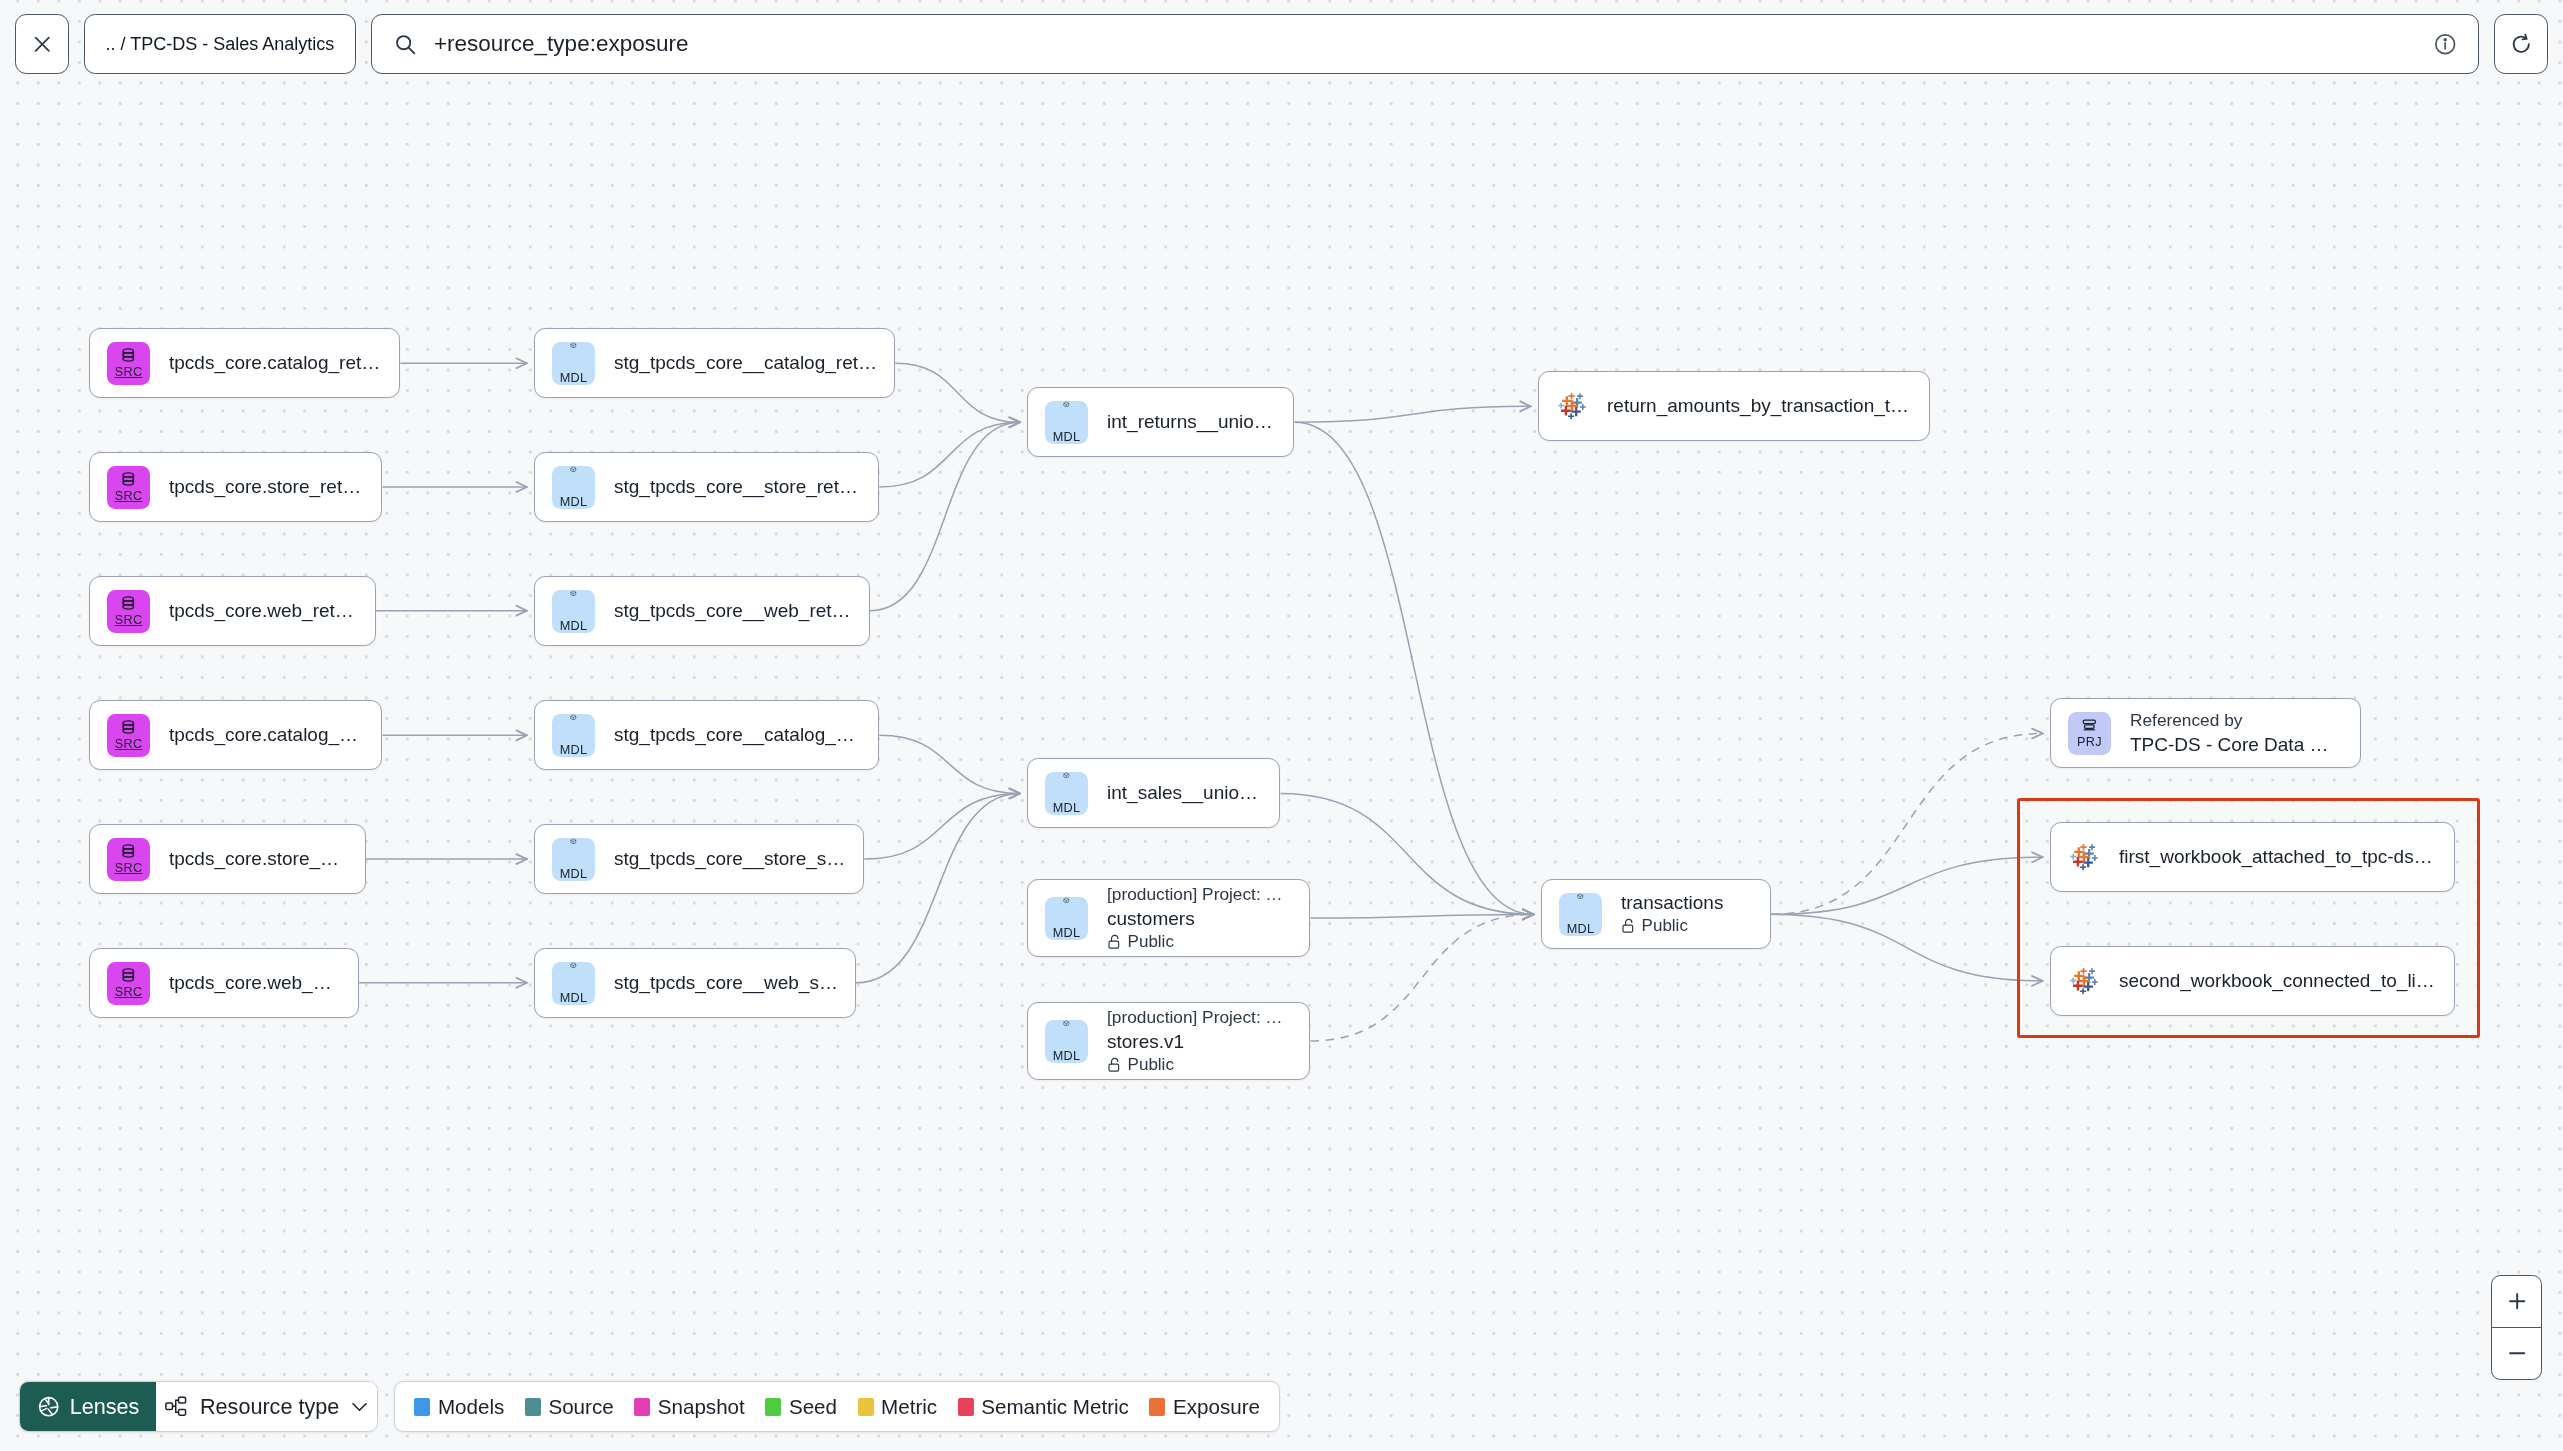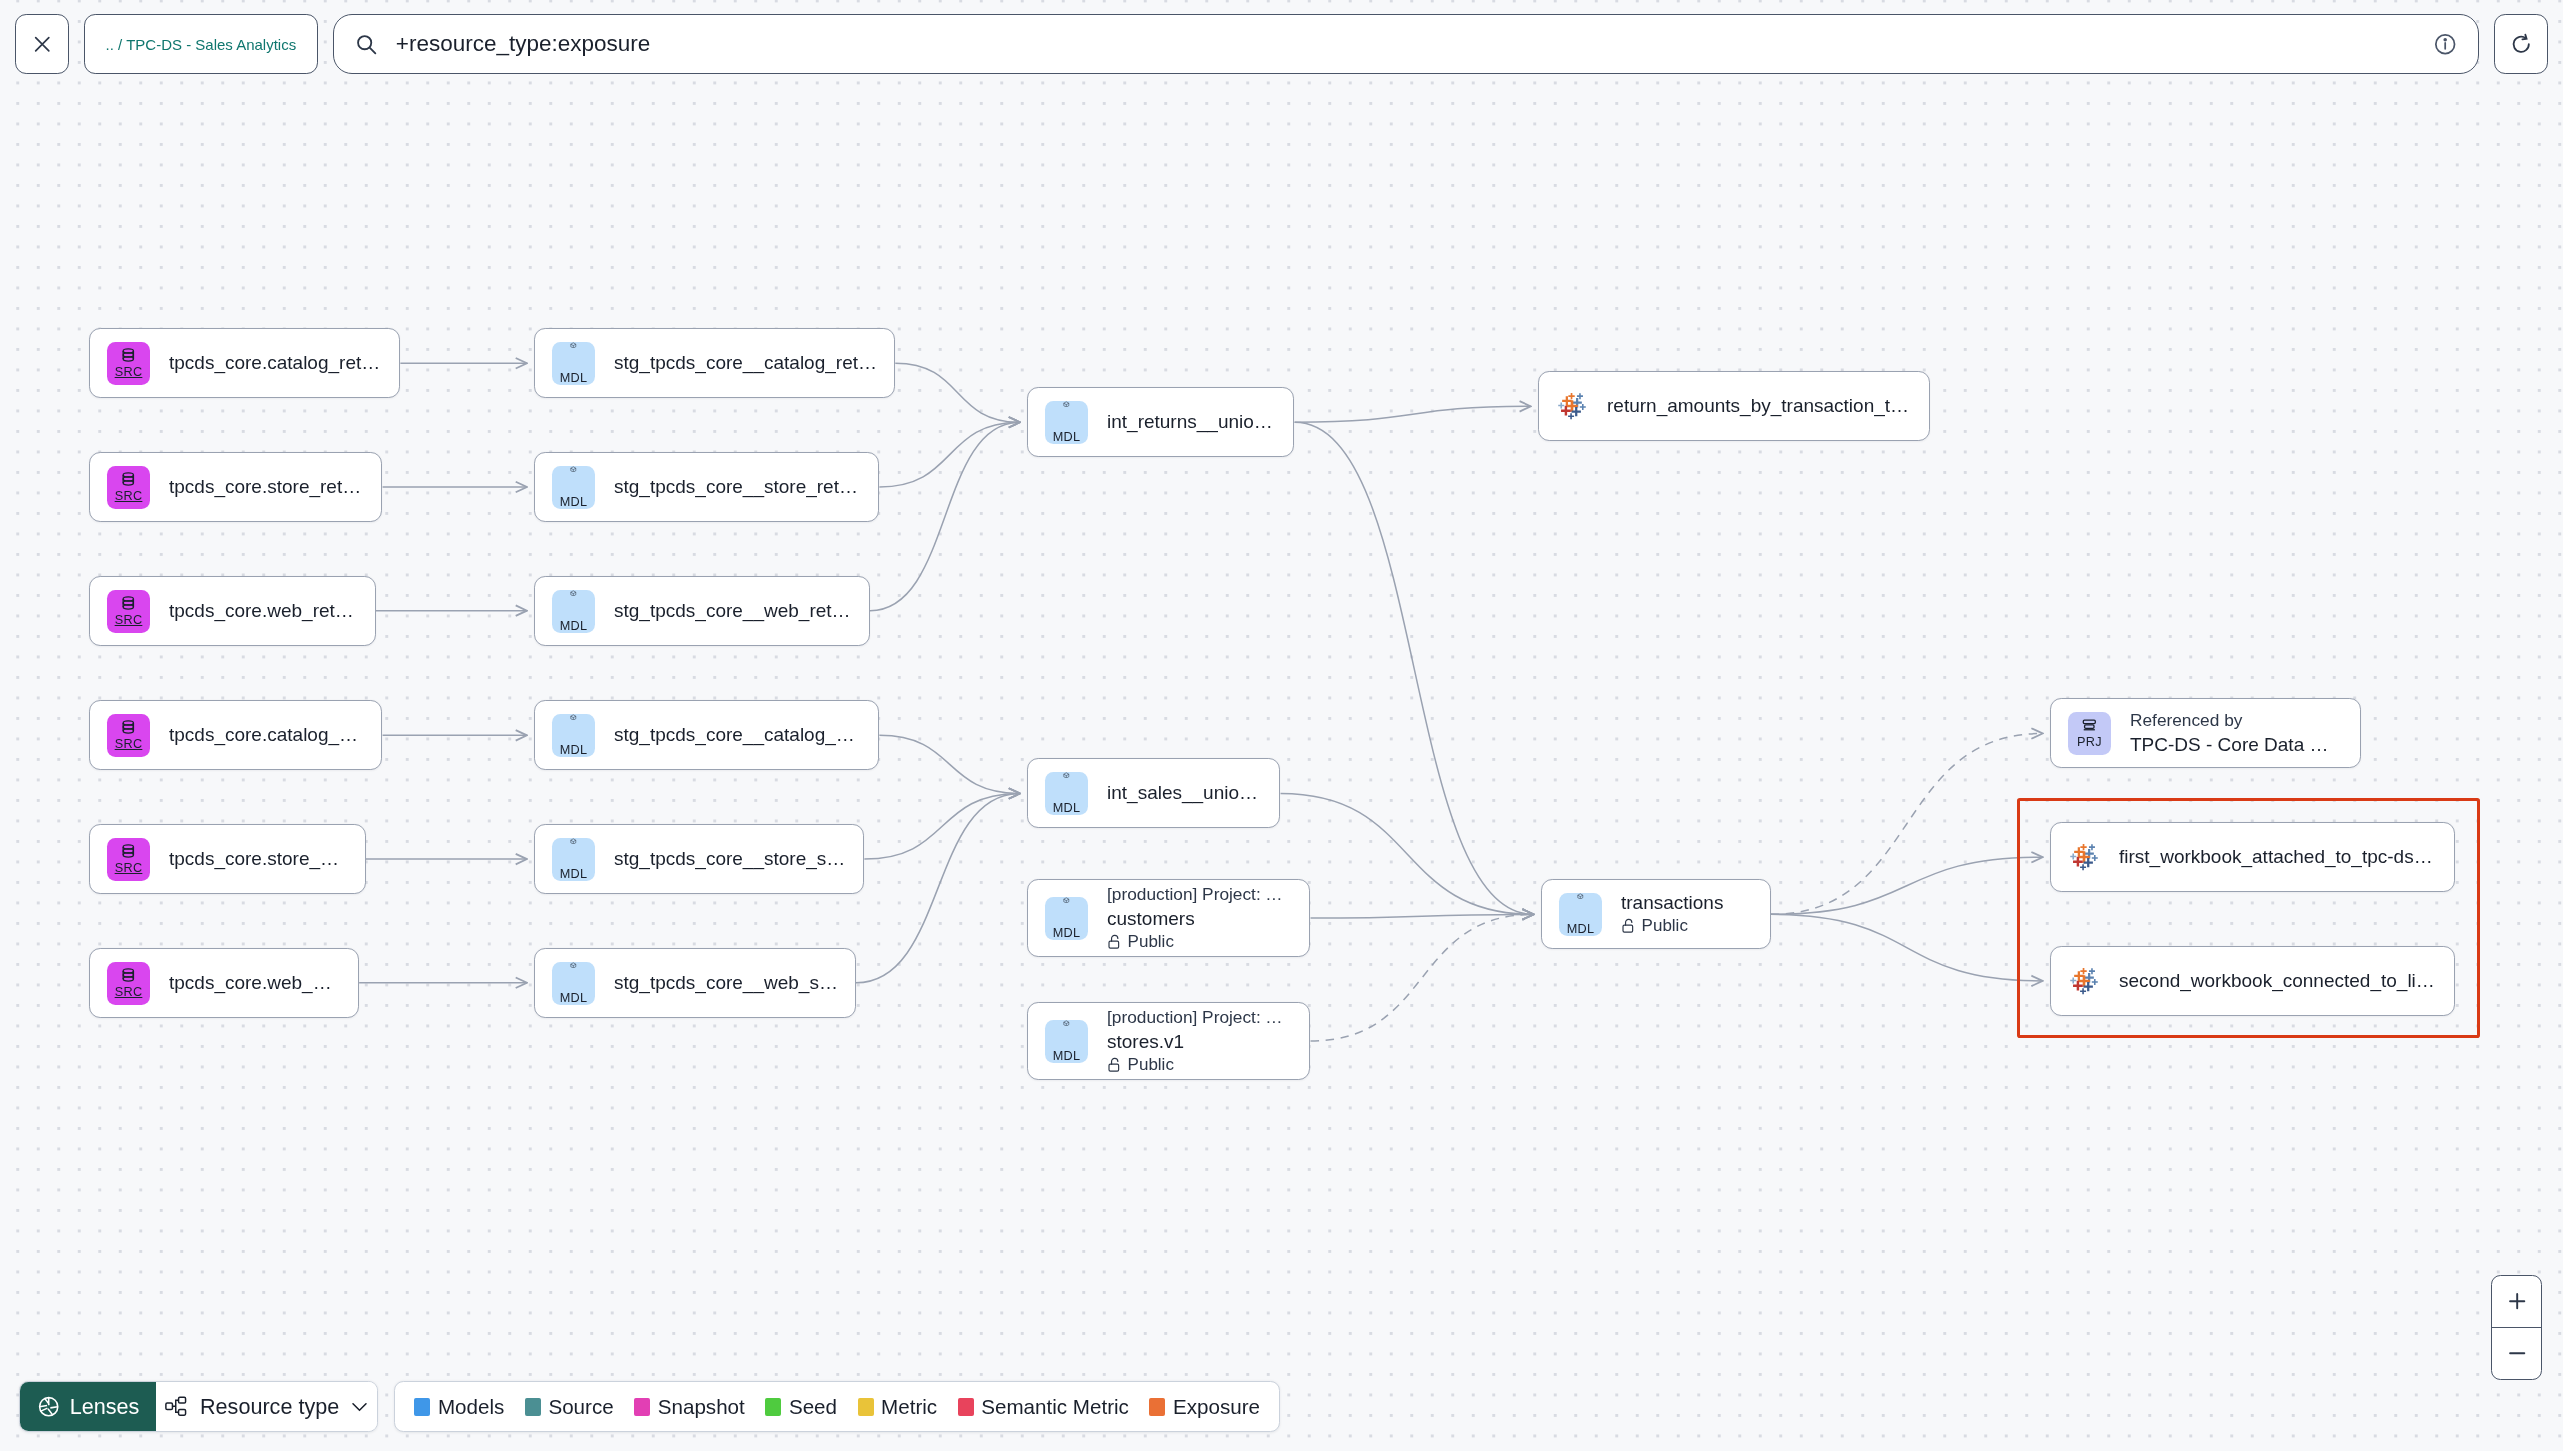--- a/index.html
+++ b/index.html
@@ -31,31 +31,31 @@
     border-radius: 11.2px;
     height: 60px;
     display: flex; align-items: center; justify-content: center;
     color: #2d3748;
     cursor: pointer;
   }
   .tb-close { width: 54px; }
   .tb-close svg { width: 22.5px; height: 22.5px; }
   .tb-breadcrumb {
     padding: 0 20.6px;
-    font-size: 15px;
-    color: #0f766e;
+    font-size: 18px;
+    color: #0f172a;
     white-space: nowrap;
   }
   .tb-search {
     flex: 1;
     position: relative;
     height: 60px;
     background: #fff;
     border: 1.5px solid #4a5568;
-    border-radius: 19px;
+    border-radius: 11px;
     display: flex; align-items: center;
     padding: 0 20.6px;
     gap: 15px;
     min-width: 0;
   }
   .tb-search .s-icon { flex: 0 0 auto; width: 24.4px; height: 24.4px; color:#2d3748; }
   .tb-search .s-val {
     flex: 1; font-size: 22.5px; color: #1a202c;
     border: none; outline: none; background: transparent;
     font-family: "Liberation Sans", sans-serif;

